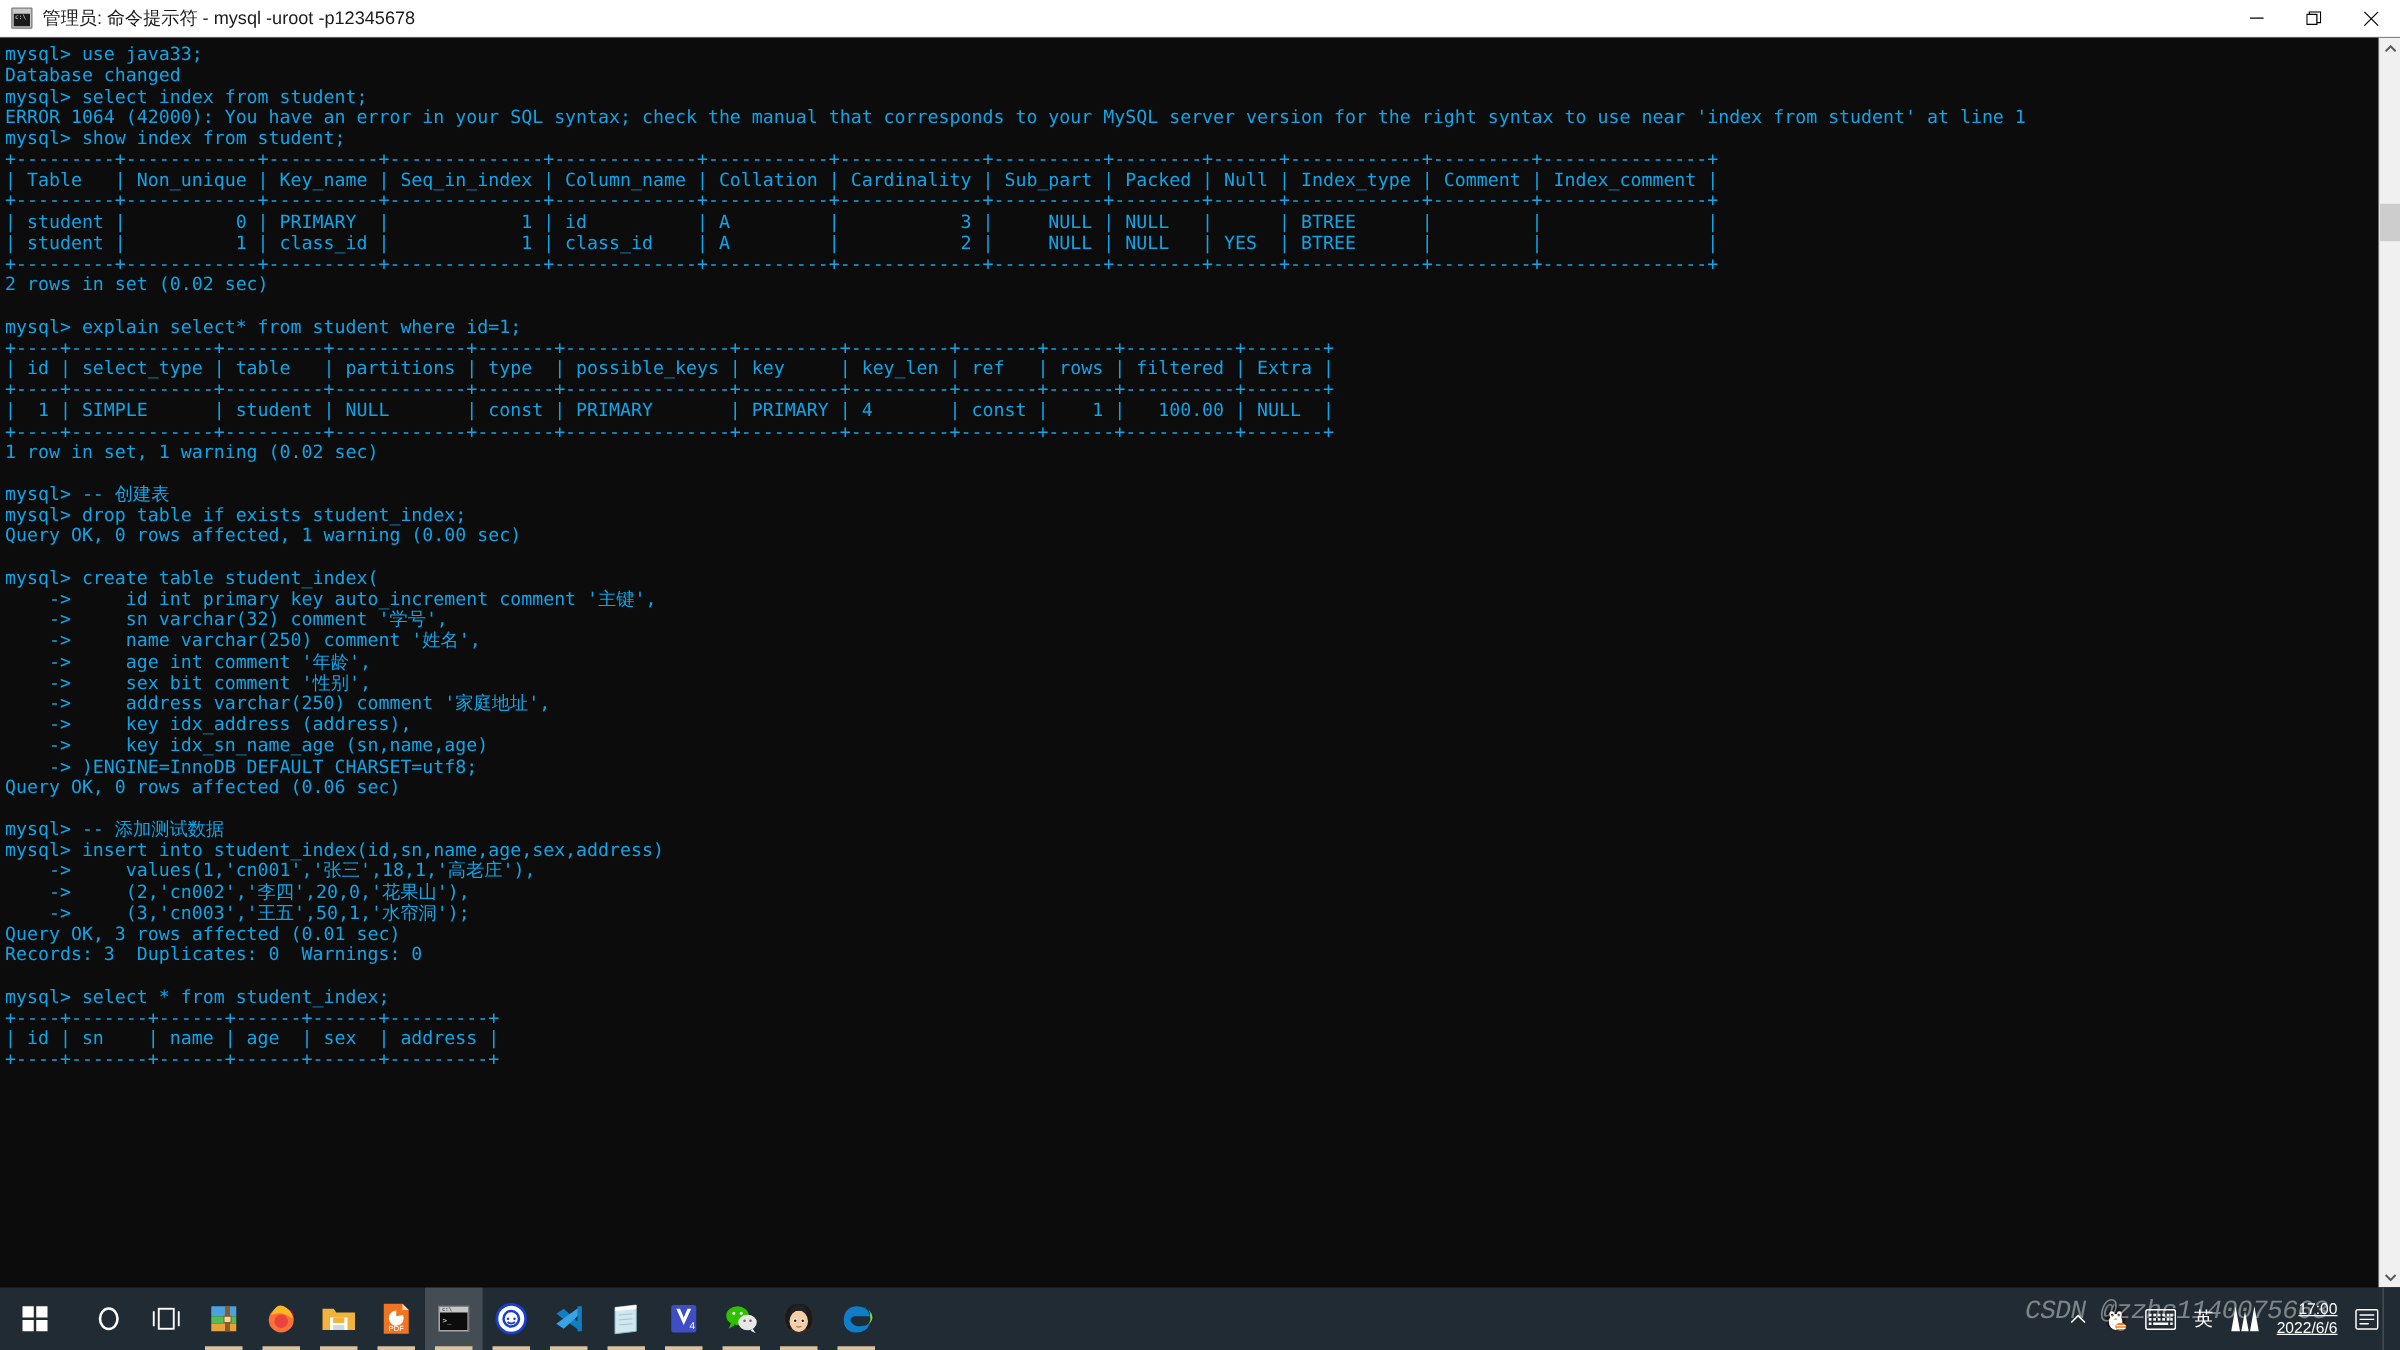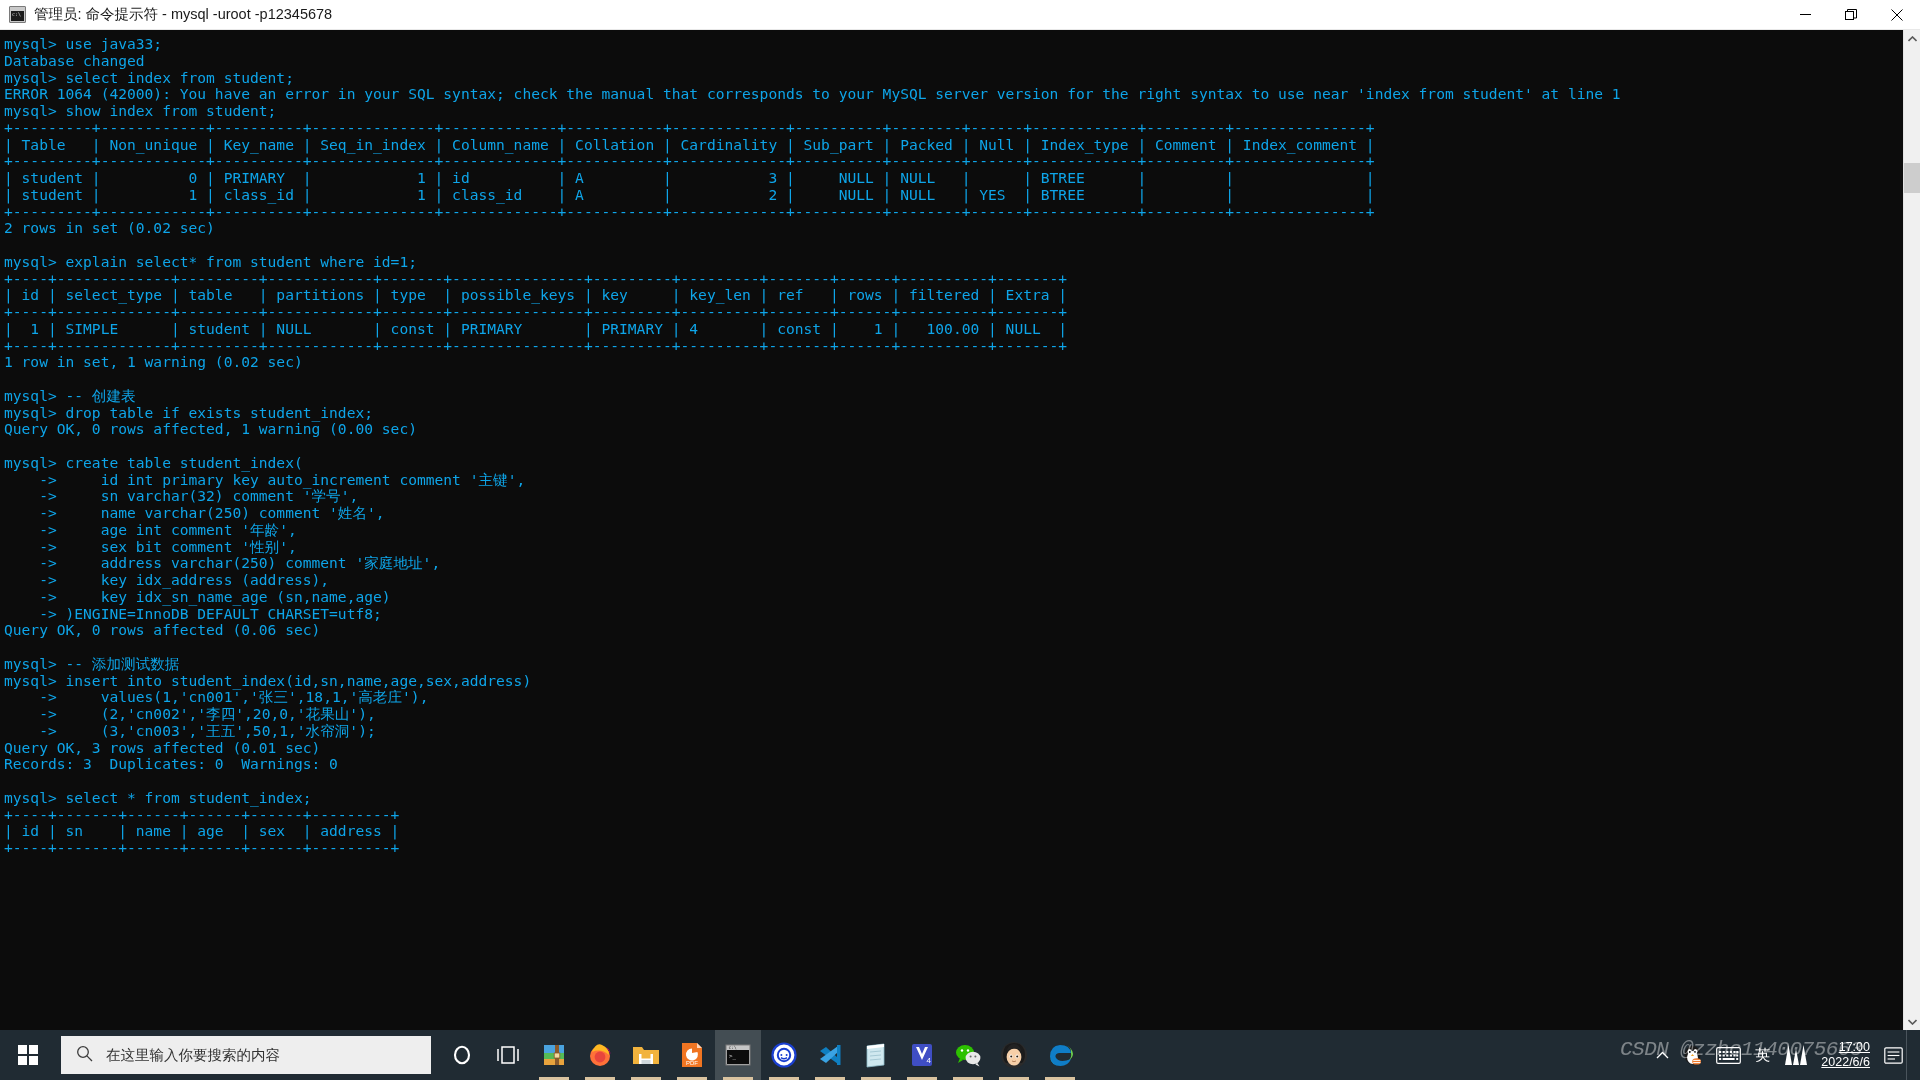--- a/index.html
+++ b/index.html
@@ -274,29 +274,20 @@
 
   <div id="start-btn">
     <span class="win-logo">
         <i></i>
         <i></i>
         <i></i>
         <i></i>
       </span>
   </div>
 
-  <div id="search-box">
-    <span class="mag">
-      <svg width="17" height="17" viewBox="0 0 17 17">
-        <circle cx="7" cy="7" r="5.3" fill="none" stroke="#3d3d3d" stroke-width="1.3"></circle>
-        <line x1="10.9" y1="10.9" x2="16" y2="16" stroke="#3d3d3d" stroke-width="1.3"></line>
-      </svg>
-    </span>
-    <span id="search-text">在这里输入你要搜索的内容</span>
-  </div>
 
   <div id="task-icons">
 
     <div class="tk">
       <svg width="22" height="22" viewBox="0 0 22 22">
           <ellipse cx="11" cy="11" rx="7" ry="8.2" fill="none" stroke="#ffffff" stroke-width="2.1"></ellipse>
         </svg>
     </div>
 
     <div class="tk">

